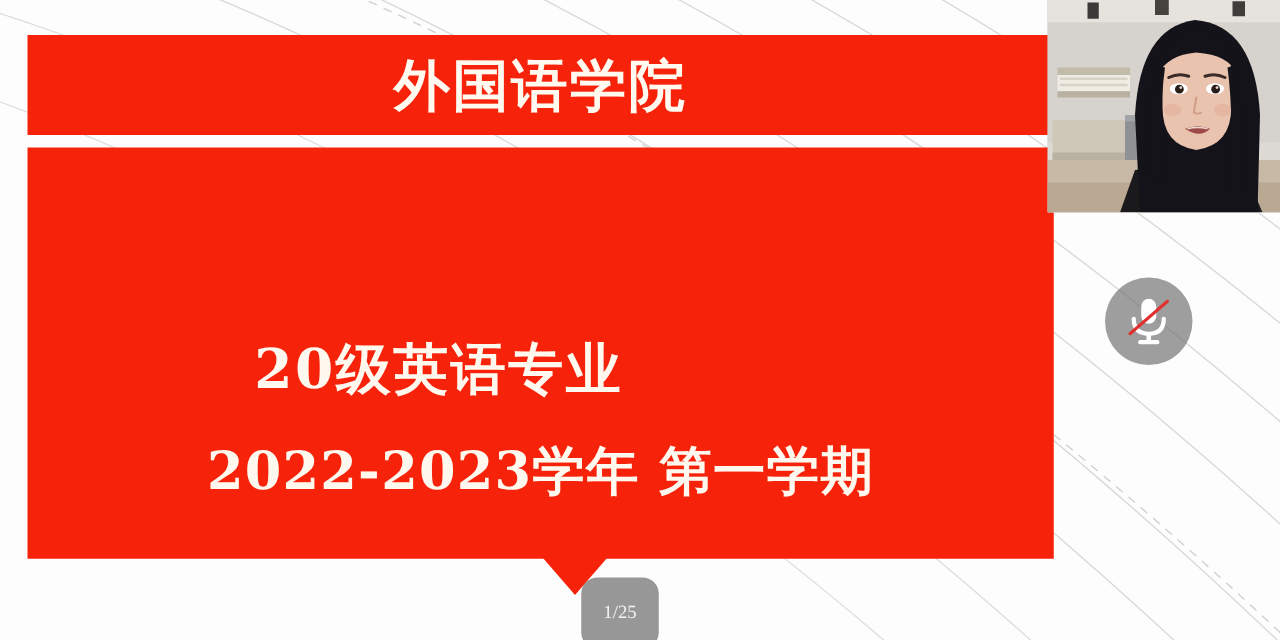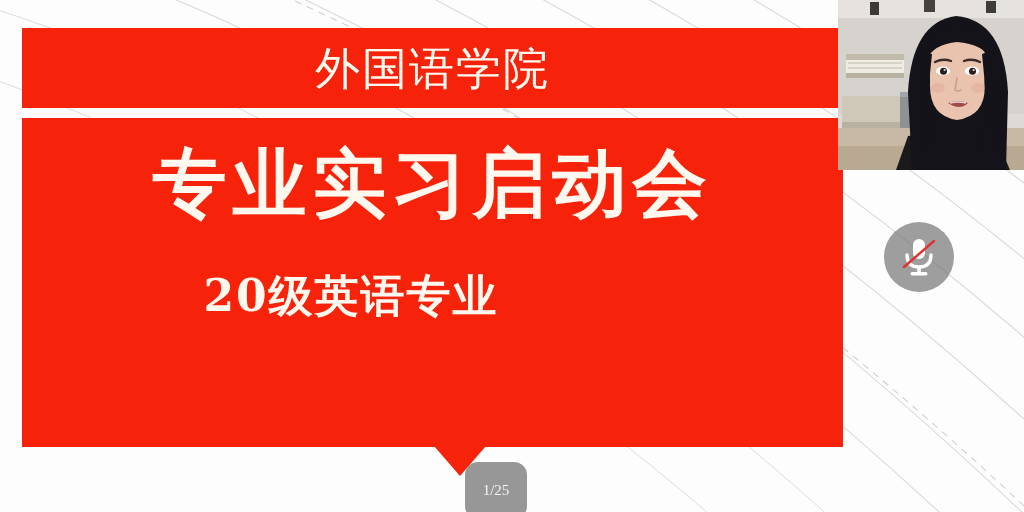--- a/index.html
+++ b/index.html
@@ -44,21 +44,21 @@
     height: 80px;
     background: #f7220a;
     display: flex;
     align-items: center;
     justify-content: center;
   }
   .header-banner-text {
     color: #fff9f0;
     font-family: "DejaVu Serif", "Liberation Serif", serif;
     font-size: 45px;
-    font-weight: 400;
+    font-weight: 700;
     letter-spacing: 2px;
     line-height: 1;
     white-space: nowrap;
   }
 
   .body-block {
     position: absolute;
     left: 22px;
     top: 118px;
     width: 821px;
@@ -224,22 +224,22 @@
     </g>
   </svg>
 
   <div class="slide">
 
     <div class="header-banner">
       <span class="header-banner-text">外国语学院</span>
     </div>
 
     <div class="body-block">
-      <div class="main-title">专业实习启动会</div>
       <div class="sub-title-1">20级英语专业</div>
+      <div class="sub-title-2">2022-2023学年  第一学期</div>
     </div>
 
     <div class="slide-pointer"></div>
 
     <div class="page-pill">1/25</div>
   </div>
 
   <div class="video-tile">
 
     <svg class="video-bg" viewBox="0 0 186 170" preserveAspectRatio="none" aria-hidden="true">

